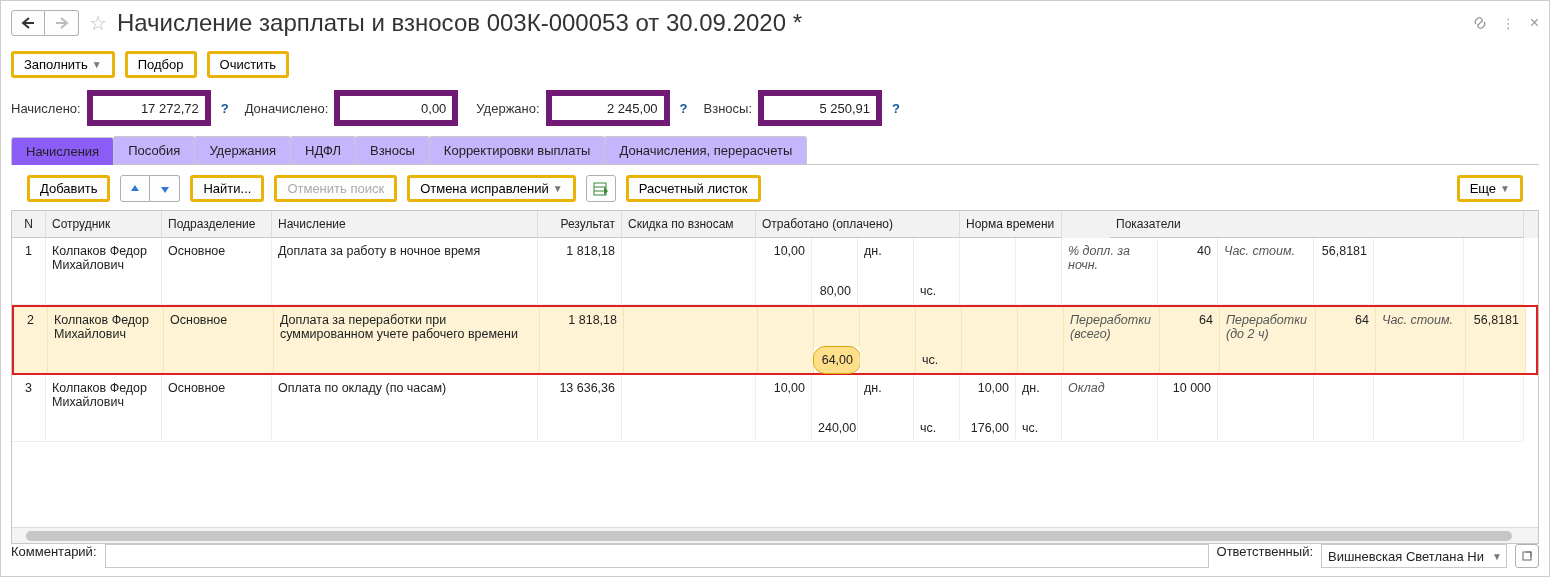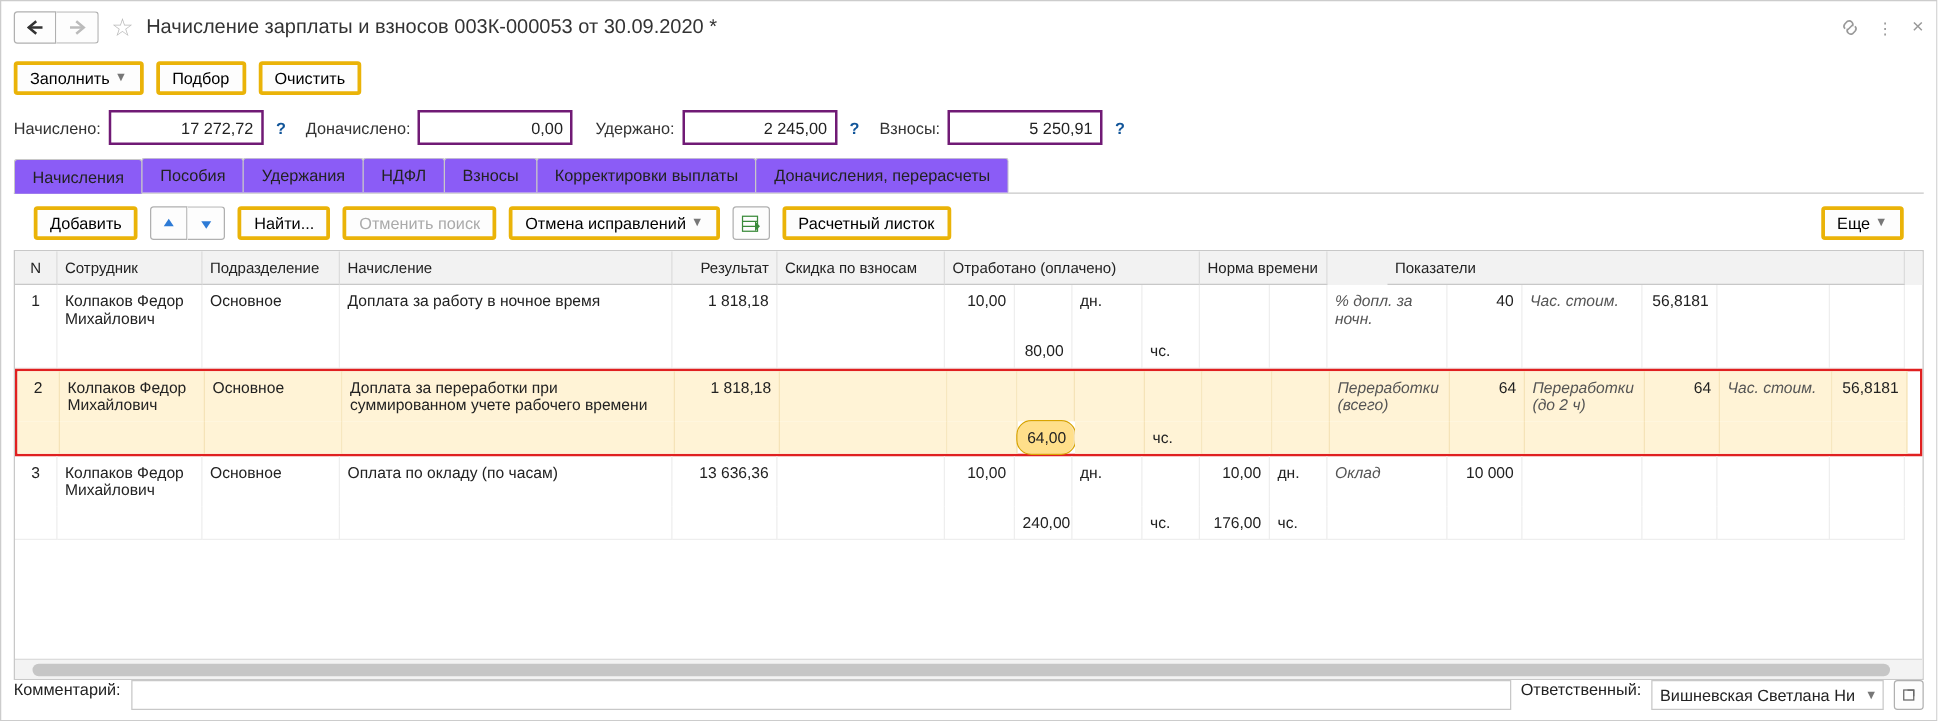--- a/index.html
+++ b/index.html
@@ -9,37 +9,37 @@
             padding:8px 10px 8px 10px; display:flex; flex-direction:column; position:relative; }
 
   .titlebar { display:flex; align-items:center; gap:6px; margin-bottom:14px; }
   .nav-btn { width:34px; height:26px; border:1px solid #b0b0b0; background:#fdfdfd; border-radius:3px;
              display:flex; align-items:center; justify-content:center; cursor:pointer; }
   .nav-group .nav-btn:first-child { border-top-right-radius:0; border-bottom-right-radius:0; }
   .nav-group .nav-btn:last-child  { border-top-left-radius:0; border-bottom-left-radius:0; border-left:none; }
   .nav-group { display:flex; }
 
   .star { color:#bbb; font-size:20px; margin-left:4px; }
-  .page-title { font-size:16px; color:#333; margin-left:4px; }
+  .page-title { font-size:24px; color:#333; margin-left:4px; }
   .title-right { margin-left:auto; display:flex; align-items:center; gap:14px; color:#999; }
 
   .btn { height:27px; padding:0 10px; border:3px solid #eab308; background:#fdfdfd;
          border-radius:3px; cursor:pointer; font-size:13px; display:inline-flex;
          align-items:center; gap:4px; }
   .toolbar-row { display:flex; gap:10px; margin-bottom:12px; }
 
   .totals { display:flex; align-items:center; gap:6px; margin-bottom:10px; }
   .totals label { color:#333; }
-  .totals .field { width:124px; height:24px; border:2px solid #701a75; background:#fff;
+  .totals .field { width:124px; height:24px; border:6px solid #701a75; background:#fff;
                    text-align:center; padding:12px 6px; display:flex; align-items:center;
                    justify-content:flex-end; font-size:13px; }
   .q { color:#159; font-weight:bold; margin:0 10px 0 4px; }
 
   .tabs { display:flex; border-bottom:1px solid #c8c8c8; }
-  .tab { padding:6px 14px; border:1px solid #c8c8c8; border-bottom:none; background:#8b5cf6;
+  .tab { padding:6px 14px; border:1px solid #c8c8c8; border-bottom:none; background:#c4b5fd;
          border-radius:3px 3px 0 0; margin-right:-1px; cursor:pointer; }
   .tab.active { background:#8b5cf6; position:relative; top:1px; }
 
   .tools2 { display:flex; align-items:center; gap:10px; padding:10px 16px 8px; }
   .spacer { flex:1; }
   .iconbtn { height:27px; width:30px; border:1px solid #b0b0b0; background:#fdfdfd;
              border-radius:3px; display:flex; align-items:center; justify-content:center;
              cursor:pointer; }
   .btn-group { display:flex; }
   .btn-group .iconbtn:first-child{ border-top-right-radius:0; border-bottom-right-radius:0; }

